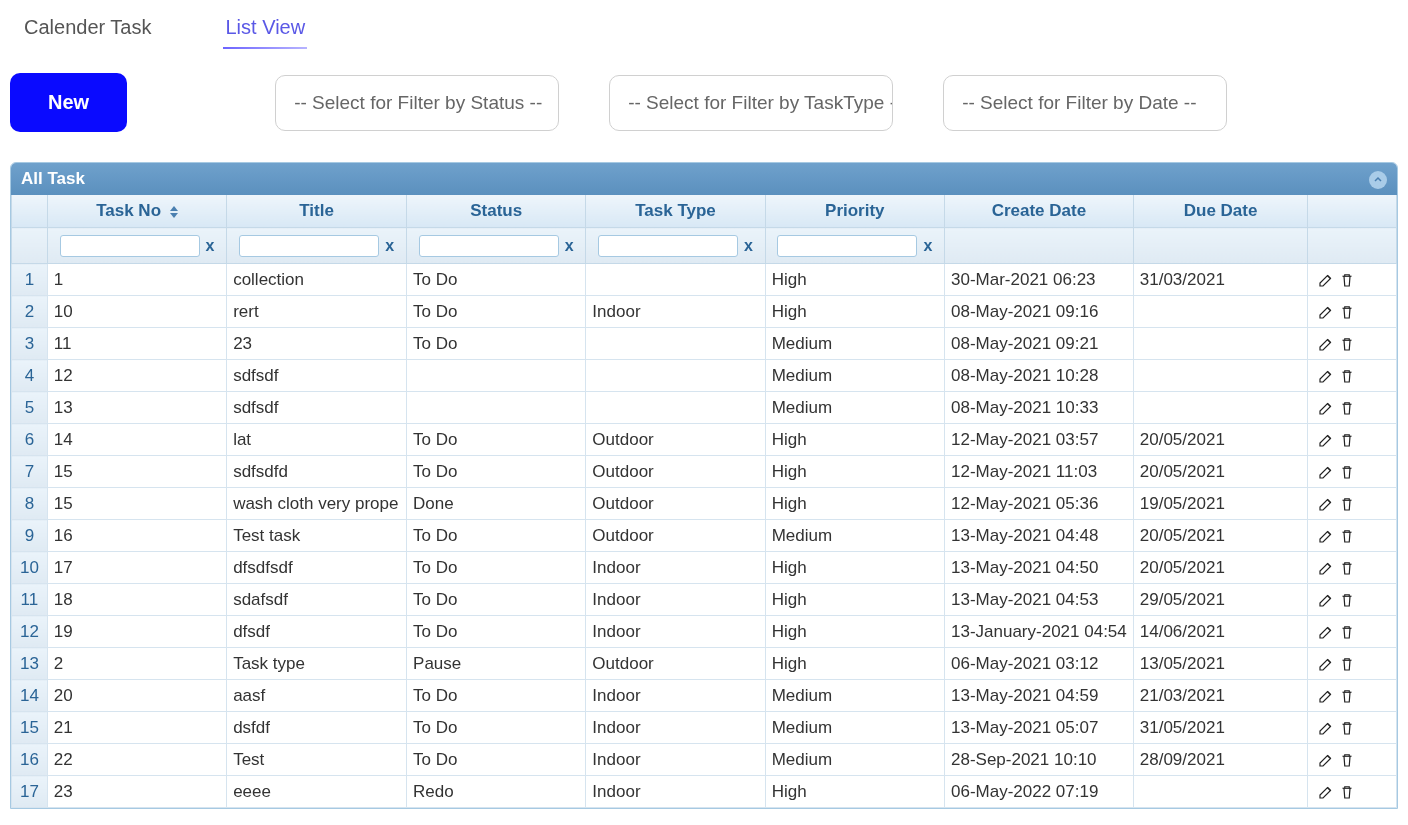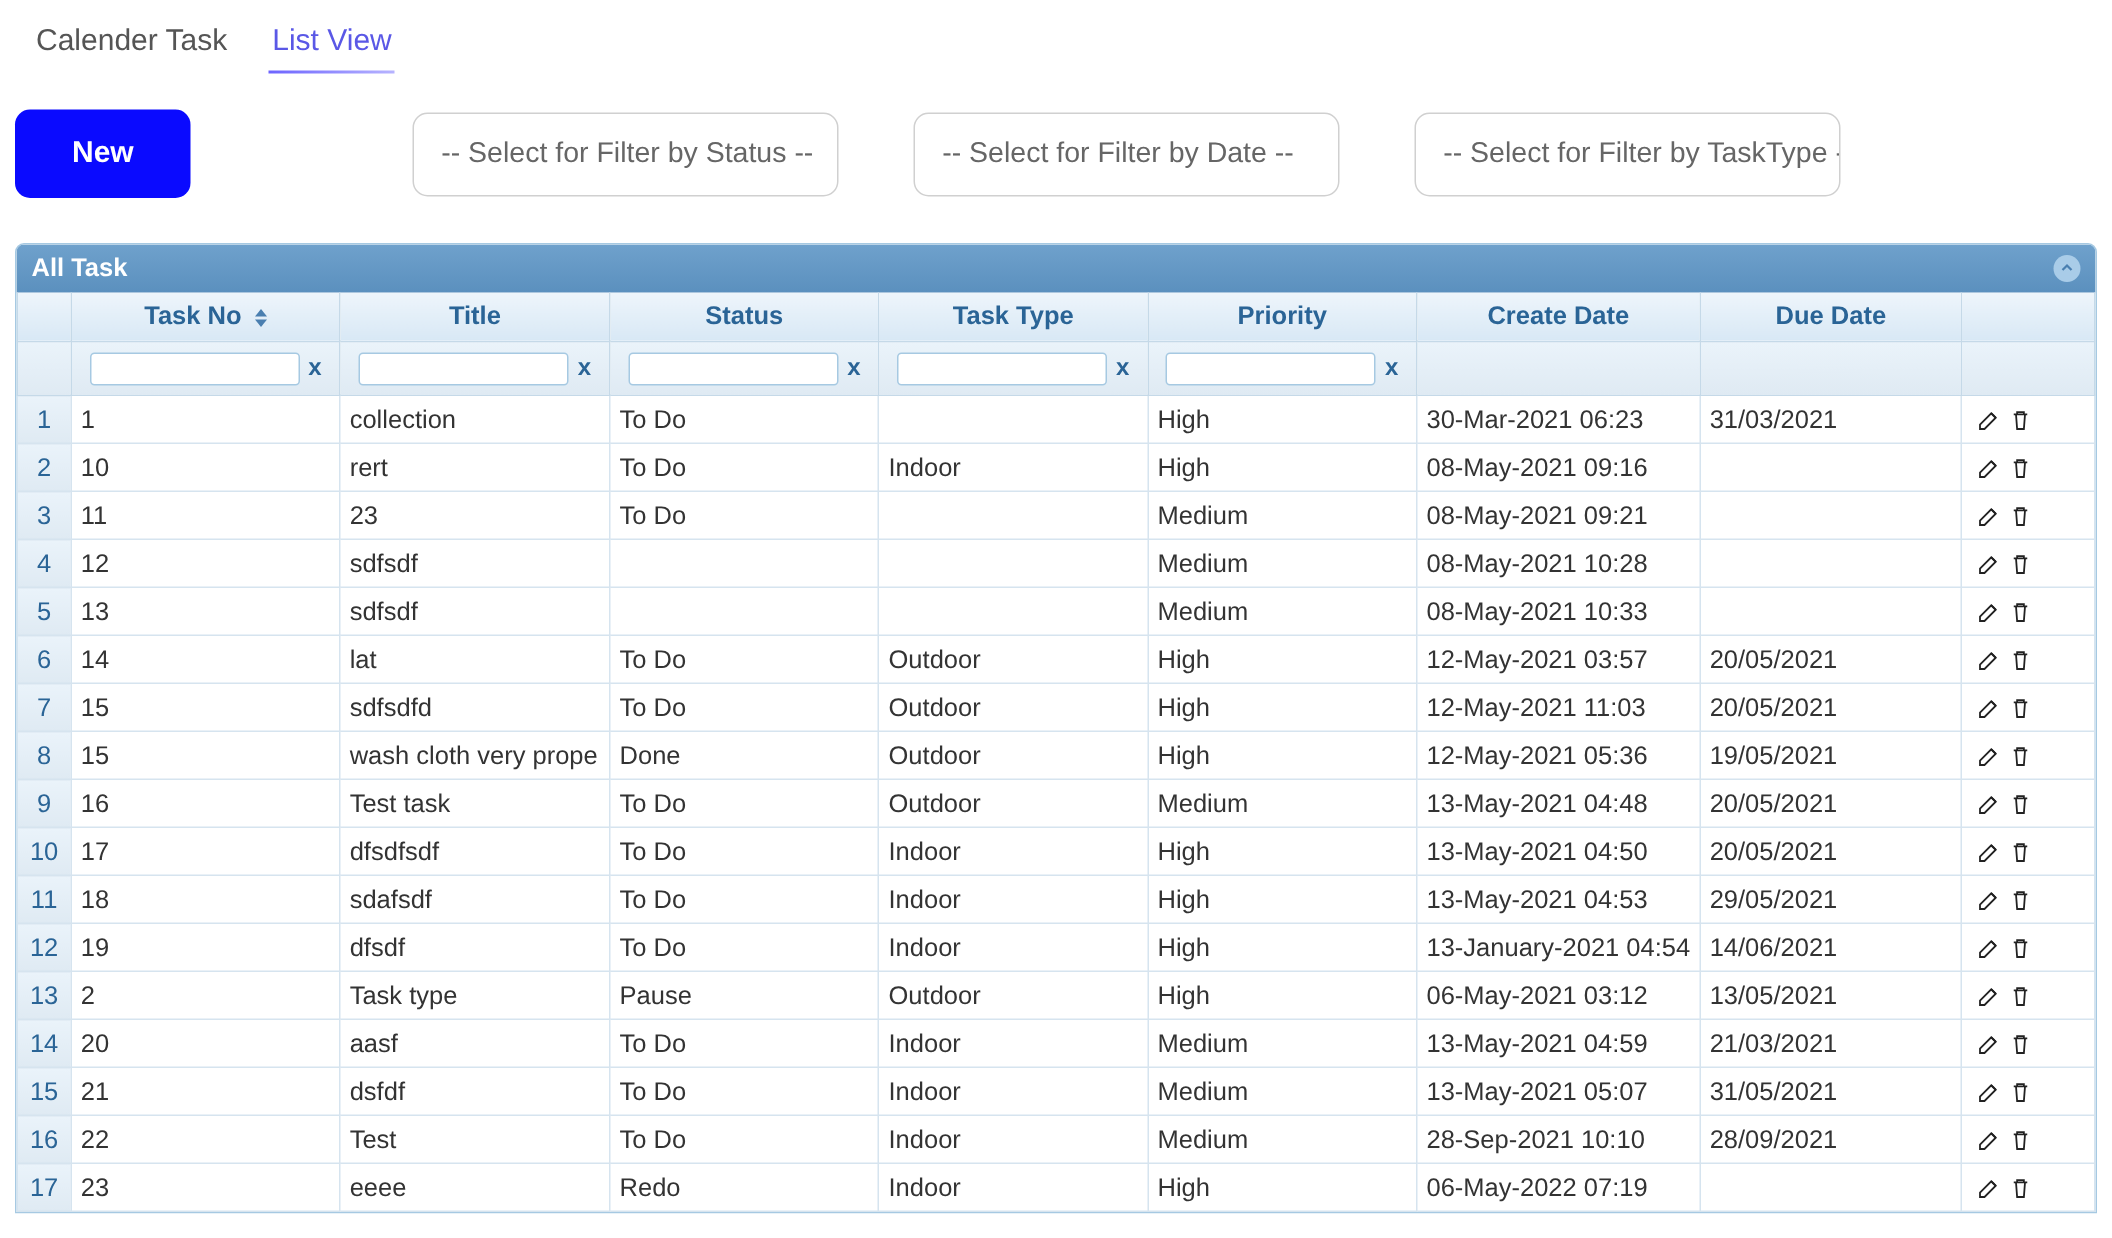--- a/index.html
+++ b/index.html
@@ -18,20 +18,21 @@
   .tab {
     margin-right: 26px;
     padding: 6px 2px 8px 2px;
     cursor: pointer;
     color: #555;
   }
   .tab.active {
     color: #5a58e6;
     border-bottom: 2px solid;
     border-image: linear-gradient(to right,#6c63ff,#b8b5ff) 1;
+    margin-left: 44px;
   }
   .toolbar {
     display: flex;
     align-items: center;
     margin: 0 0 30px 10px;
     gap: 14px;
   }
   .btn-new {
     background: #0a0aff;
     color: #fff;
@@ -65,21 +66,21 @@
     overflow: hidden;
   }
   .panel-header {
     background: linear-gradient(#6fa1cc,#5b90be);
     color: #fff;
     font-weight: 700;
     font-size: 17px;
     padding: 6px 10px;
     display: flex;
     justify-content: space-between;
-    align-items: center;
+    align-items: flex-end;
   }
   .collapse-icon {
     width: 18px; height: 18px; border-radius: 50%;
     background: #a9cce8;
     display:flex;align-items:center;justify-content:center;
     cursor:pointer;
   }
   .collapse-icon svg { display:block; }
   table {
     width: 100%;
@@ -168,22 +169,22 @@
 
 <div class="tabs">
   <div class="tab">Calender Task</div>
   <div class="tab active">List View</div>
 </div>
 
 <div class="toolbar">
   <button class="btn-new">New</button>
   <div class="spacer"></div>
   <div class="select">-- Select for Filter by Status --</div>
+  <div class="select">-- Select for Filter by TaskType --</div>
   <div class="select">-- Select for Filter by Date --</div>
-  <div class="select">-- Select for Filter by TaskType --</div>
 </div>
 
 <div class="panel">
   <div class="panel-header">
     <span>All Task</span>
     <span class="collapse-icon">
       <svg width="10" height="10" viewBox="0 0 10 10">
           <path d="M2 6 L5 3 L8 6" stroke="#4a7fb0" stroke-width="1.5" fill="none"></path>
         </svg>
     </span>

